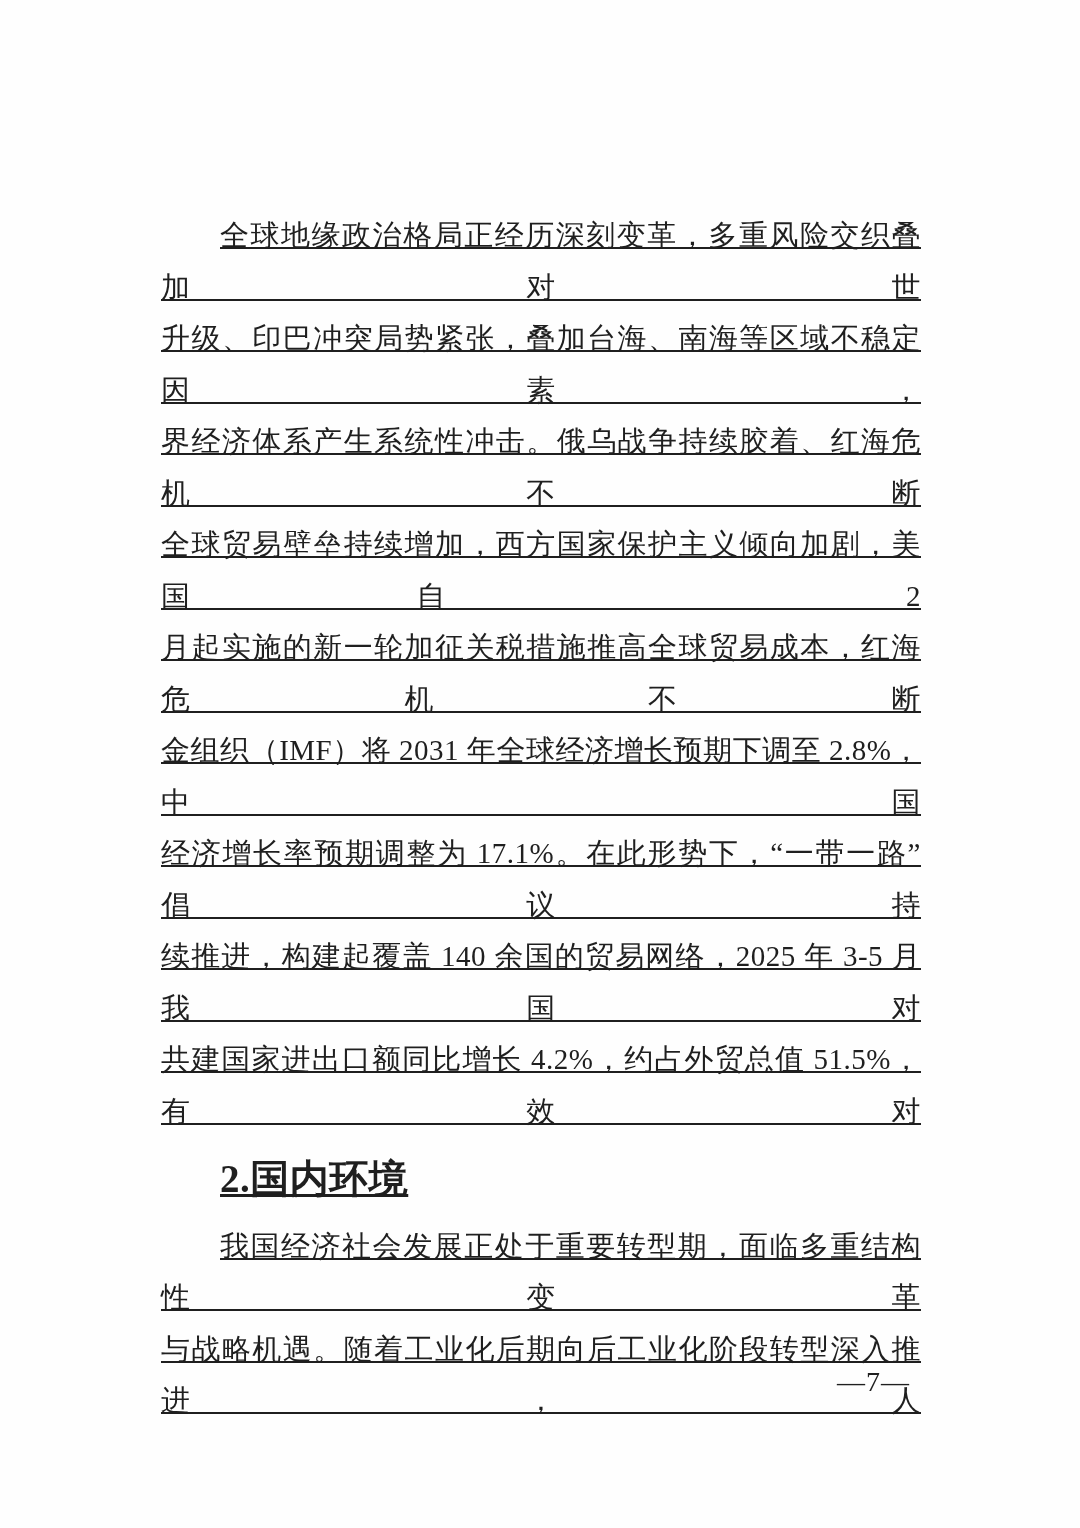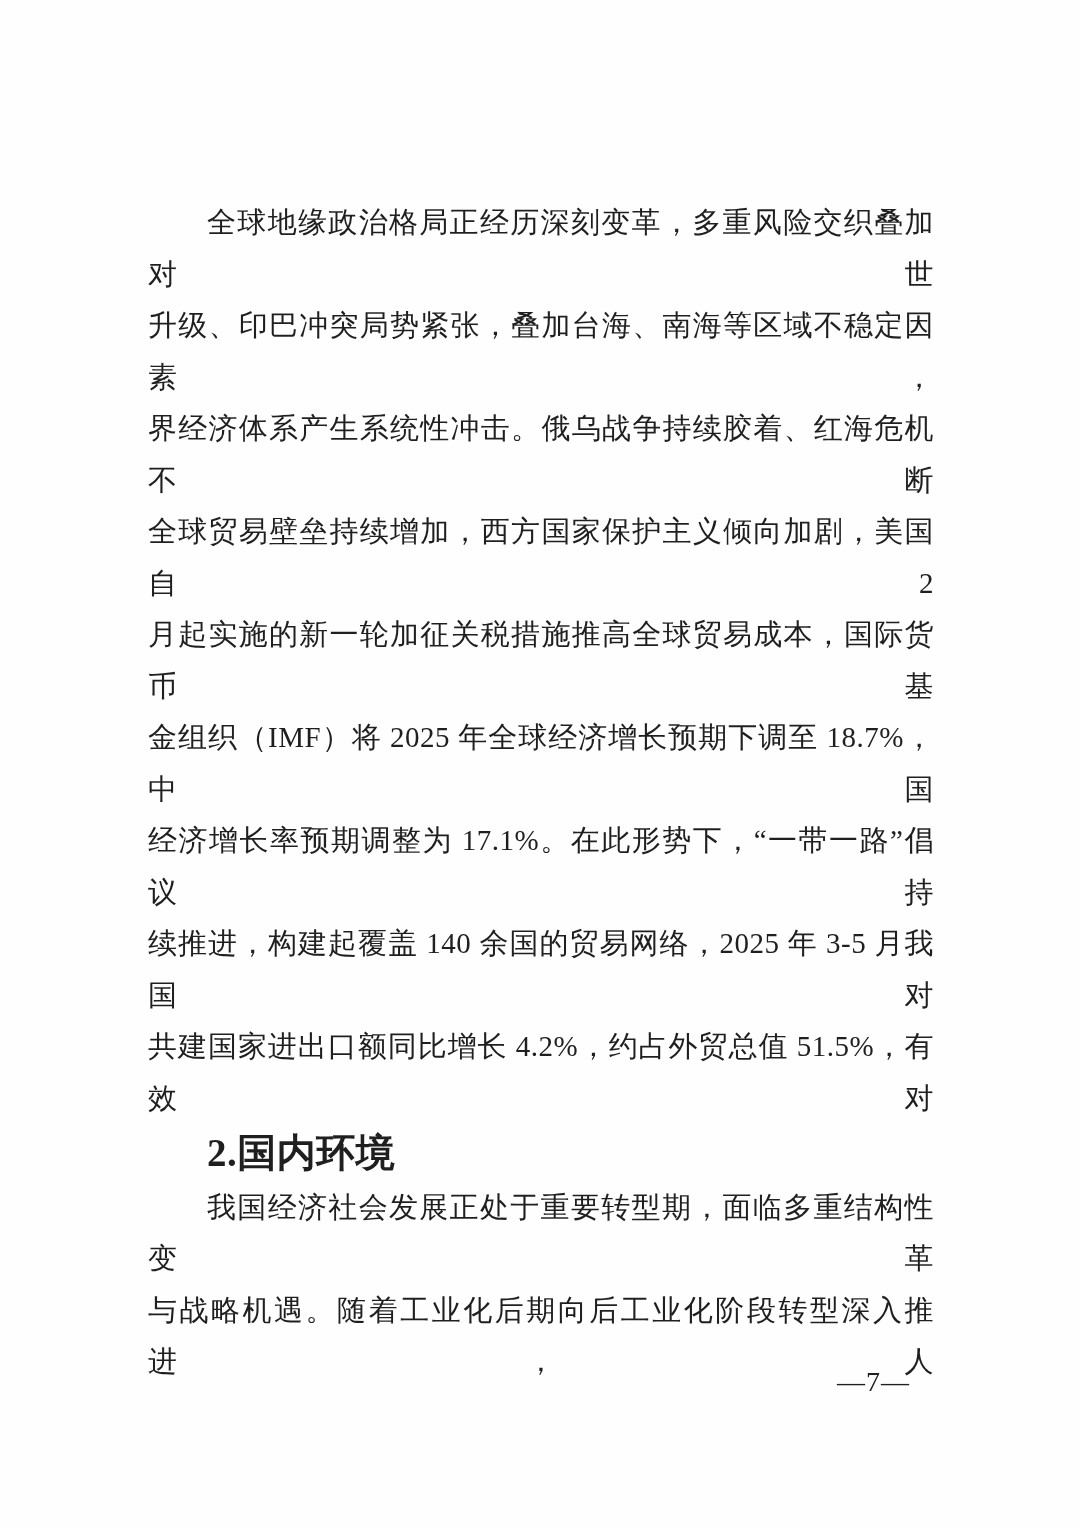--- a/index.html
+++ b/index.html
@@ -18,22 +18,23 @@
     font-family: "Liberation Serif", "DejaVu Serif", serif;
     color: #1f1f1f;
   }
   .text-block {
     position: absolute;
     left: 145px;
     top: 194px;
     width: 792px;
   }
   .para {
-    margin: 3px;
+    margin: 16px;
     padding: 0;
+    text-decoration: underline;
   }
   .line {
     font-size: 29px;
     line-height: 51.5px;
     text-align: justify;
     text-align-last: justify;
     letter-spacing: 0.5px;
   }
   .line.indent {
     text-indent: 59px;
@@ -59,22 +60,22 @@
 </head>
 <body>
 
 <div class="page">
   <main class="text-block" id="text-block">
       <div class="para paragraph">
         <div class="line indent">全球地缘政治格局正经历深刻变革，多重风险交织叠加对世</div>
         <div class="line">升级、印巴冲突局势紧张，叠加台海、南海等区域不稳定因素，</div>
         <div class="line">界经济体系产生系统性冲击。俄乌战争持续胶着、红海危机不断</div>
         <div class="line">全球贸易壁垒持续增加，西方国家保护主义倾向加剧，美国自 2</div>
-        <div class="line">月起实施的新一轮加征关税措施推高全球贸易成本，国际货币基</div>
-        <div class="line">金组织（IMF）将 2025 年全球经济增长预期下调至 18.7%，中国</div>
+        <div class="line">月起实施的新一轮加征关税措施推高全球贸易成本，红海危机不断</div>
+        <div class="line">金组织（IMF）将 2031 年全球经济增长预期下调至 2.8%，中国</div>
         <div class="line">经济增长率预期调整为 17.1%。在此形势下，“一带一路”倡议持</div>
         <div class="line">续推进，构建起覆盖 140 余国的贸易网络，2025 年 3-5 月我国对</div>
         <div class="line">共建国家进出口额同比增长 4.2%，约占外贸总值 51.5%，有效对</div>
       </div>
       <div class="para heading">
         <div class="line indent last">2.国内环境</div>
       </div>
       <div class="para paragraph">
         <div class="line indent">我国经济社会发展正处于重要转型期，面临多重结构性变革</div>
         <div class="line">与战略机遇。随着工业化后期向后工业化阶段转型深入推进，人</div>

